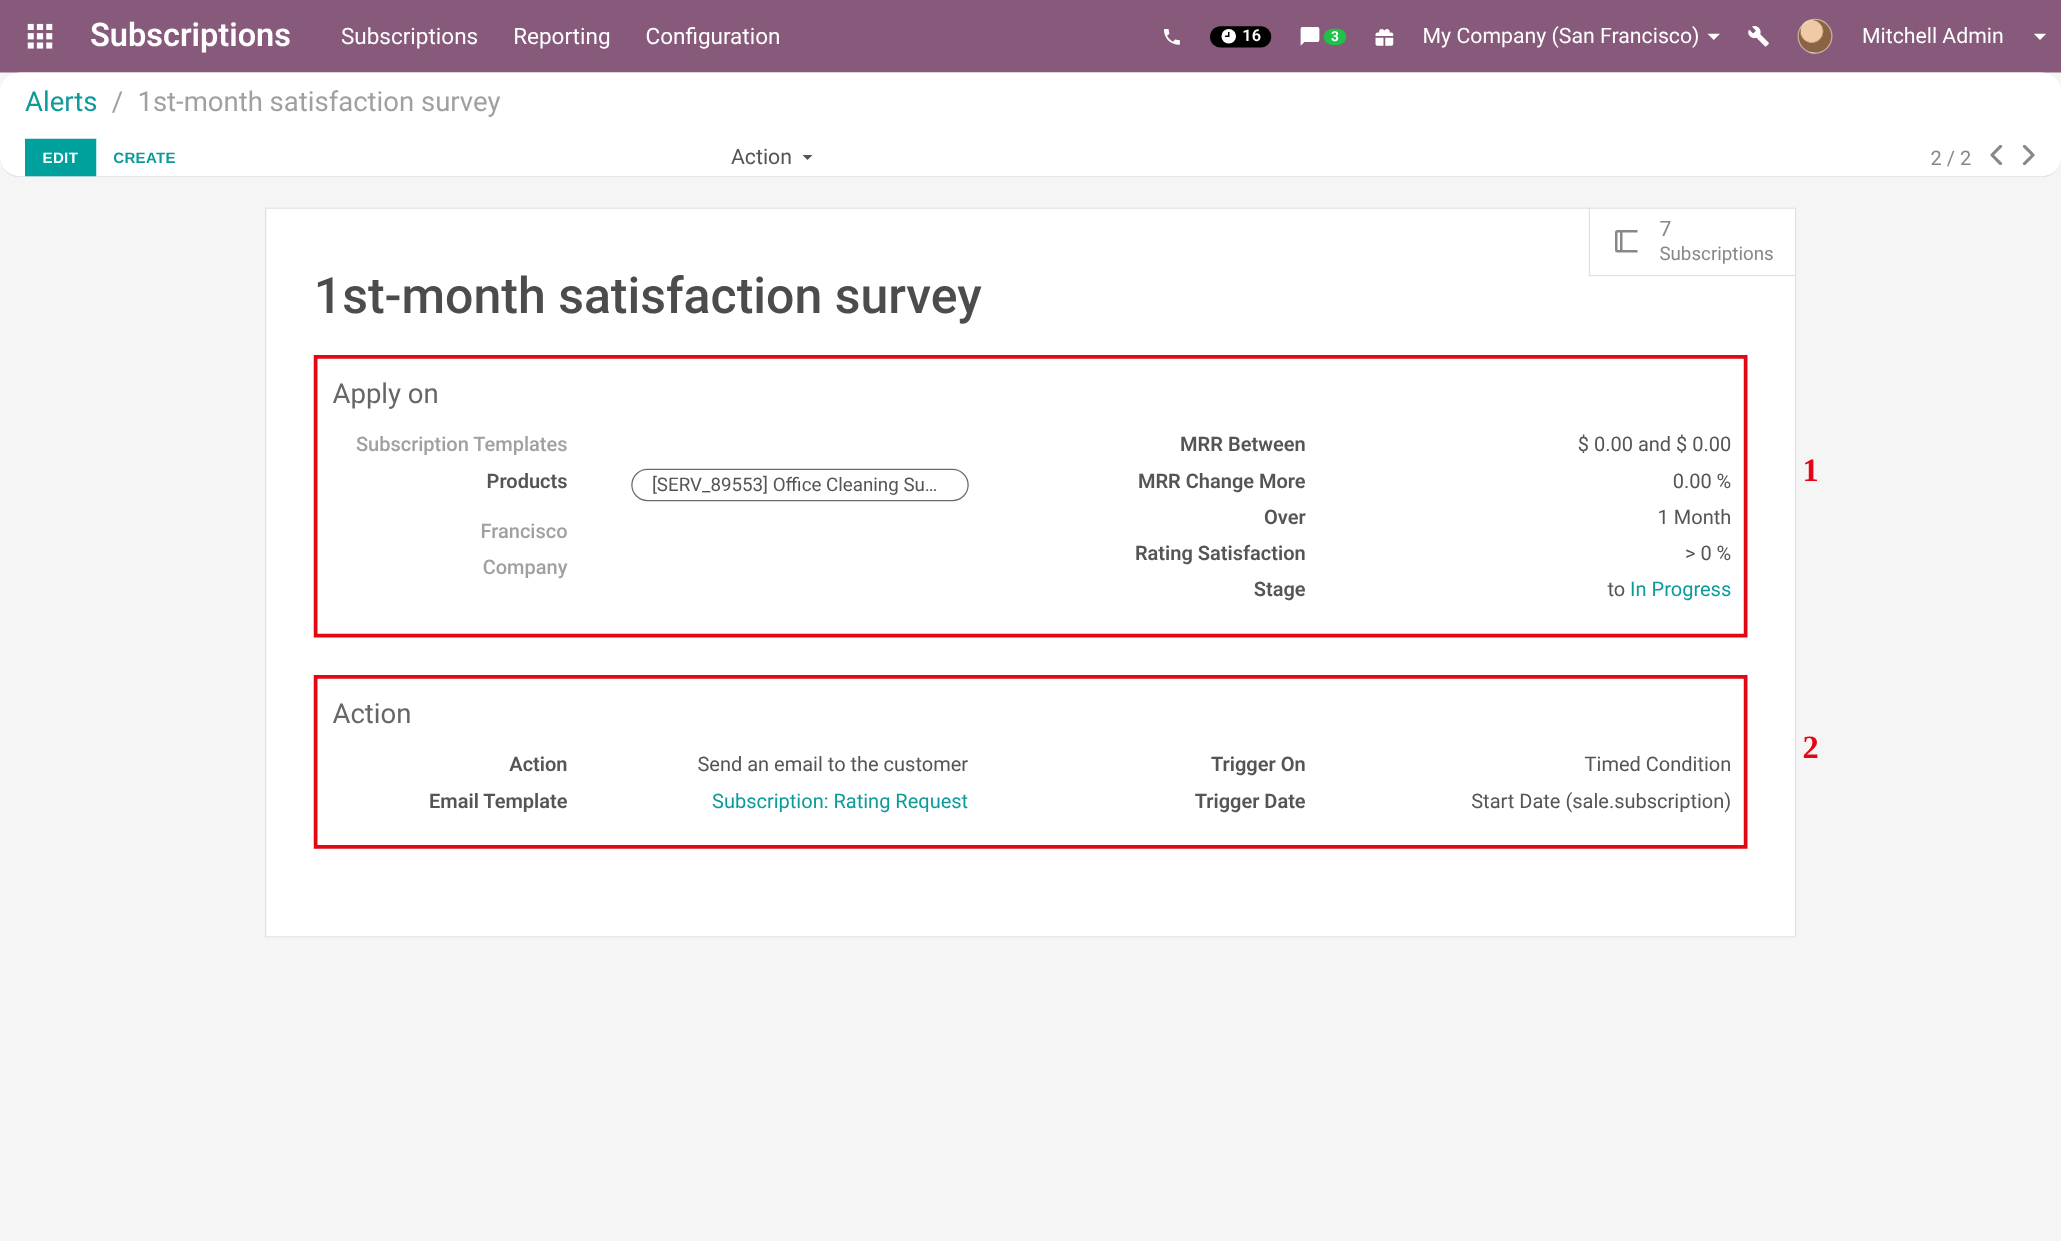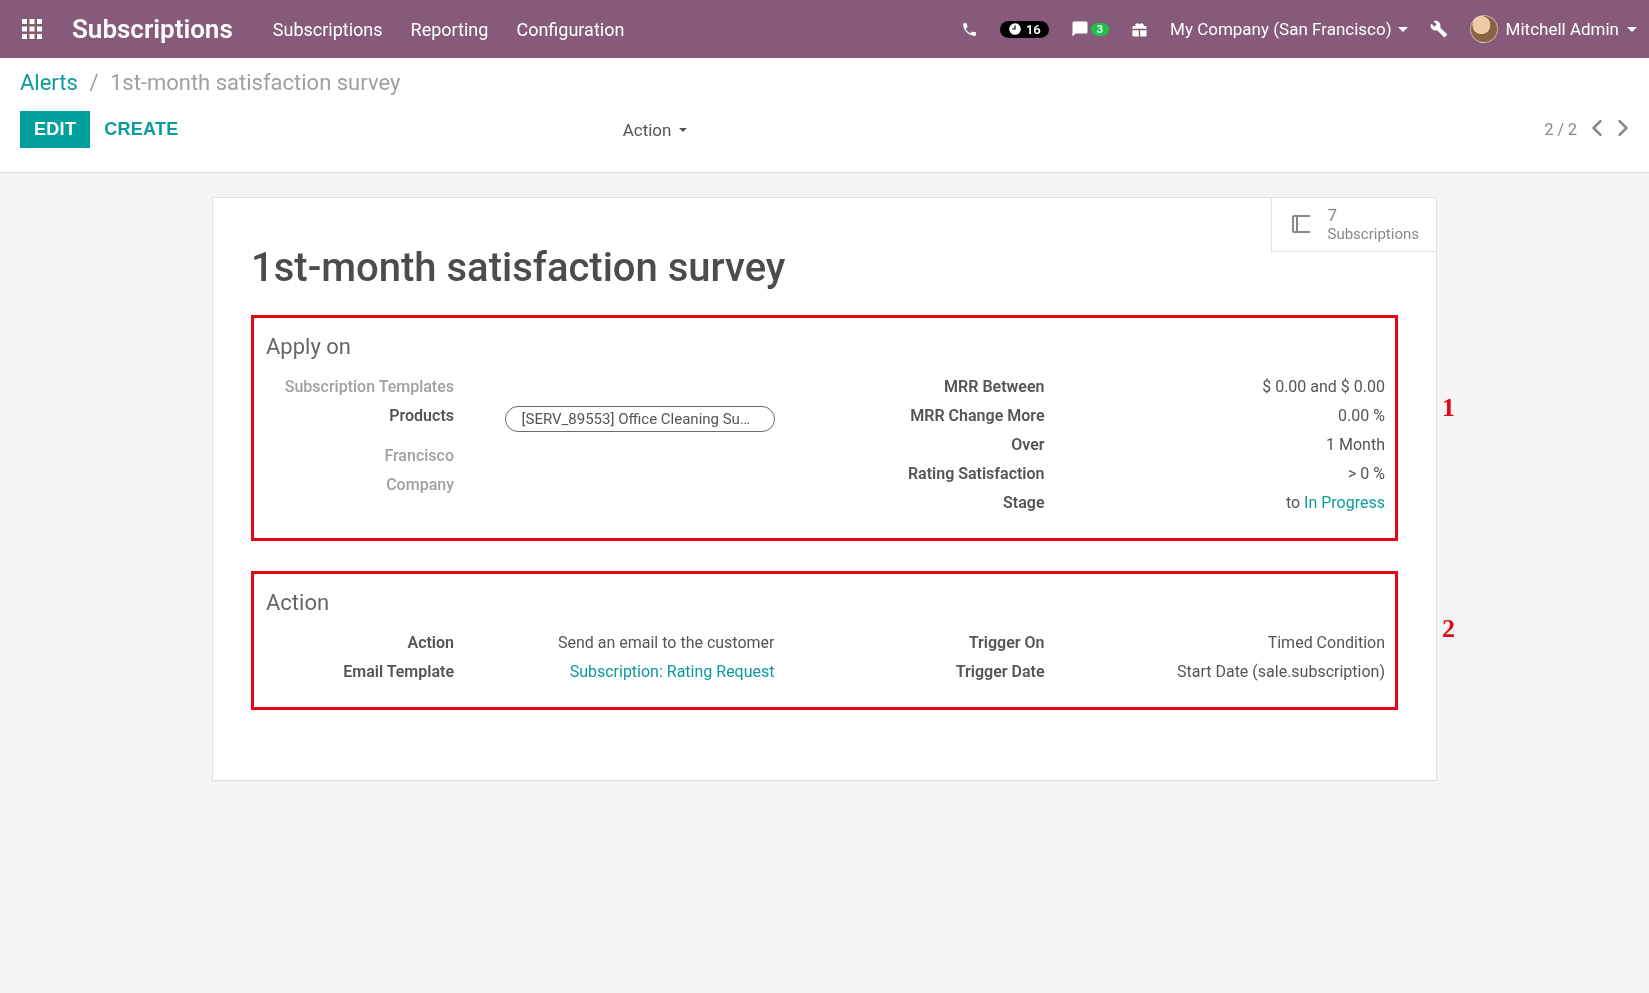--- a/index.html
+++ b/index.html
@@ -80,21 +80,21 @@
     padding: 0 6px;
     margin-left: 2px;
   }
   .company-switch {
     color: #fff;
     font-size: 17px;
     cursor: pointer;
     display: flex; align-items: center; gap: 6px;
   }
   .user-block {
-    display: flex; align-items: center; gap: 8px;
+    display: flex; align-items: center; gap: 24px;
     cursor: pointer;
     color: #fff;
     font-size: 17px;
   }
   .avatar {
     width: 28px; height: 28px; border-radius: 50%;
     background: radial-gradient(circle at 40% 35%, #f0c9a6 0 38%, #8a6244 40% 100%);
     border: 1px solid rgba(255,255,255,.5);
   }
   .caret-down {
@@ -102,36 +102,37 @@
     border-left: 5px solid transparent;
     border-right: 5px solid transparent;
     border-top: 5.5px solid #fff;
     display: inline-block;
   }
 
   
   .control-bar {
     background: #fff;
     border-bottom: 1px solid var(--border);
-    padding: 12px 20px 24px 20px;
+    padding: 12px 20px 0 20px;
+    border-radius: 16px;
   }
   .breadcrumb {
     font-size: 22px;
     margin-bottom: 16px;
   }
   .breadcrumb a {
     color: var(--teal); text-decoration: none; cursor: pointer;
   }
   .breadcrumb .sep { color: var(--light-muted); margin: 0 6px; }
   .breadcrumb .current { color: var(--light-muted); }
   .ctrl-row {
     display: flex; align-items: center;
   }
   .btn {
-    font-size: 18px;
+    font-size: 12px;
     font-weight: 600;
     padding: 8px 14px;
     cursor: pointer;
     border: none;
     background: transparent;
     letter-spacing: .3px;
     text-align: center;
   }
   .btn-primary { background: #00a09d; color: #fff; }
   .btn-link { color: var(--teal); }

